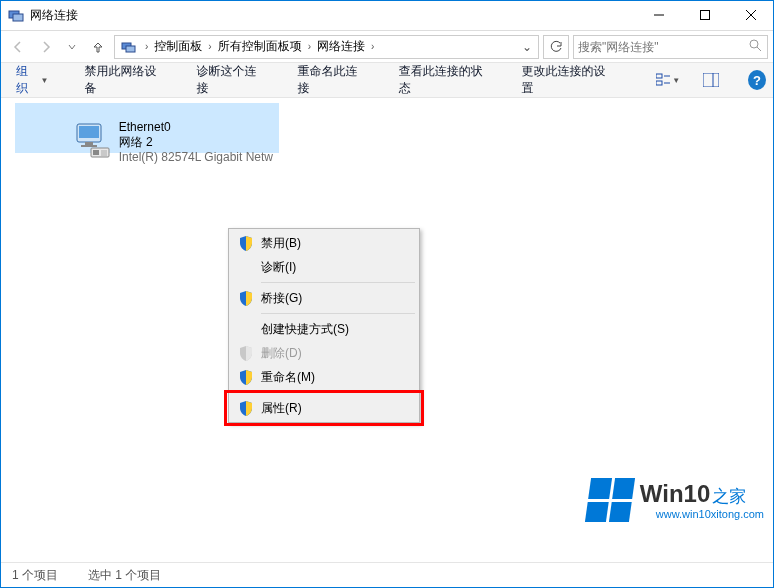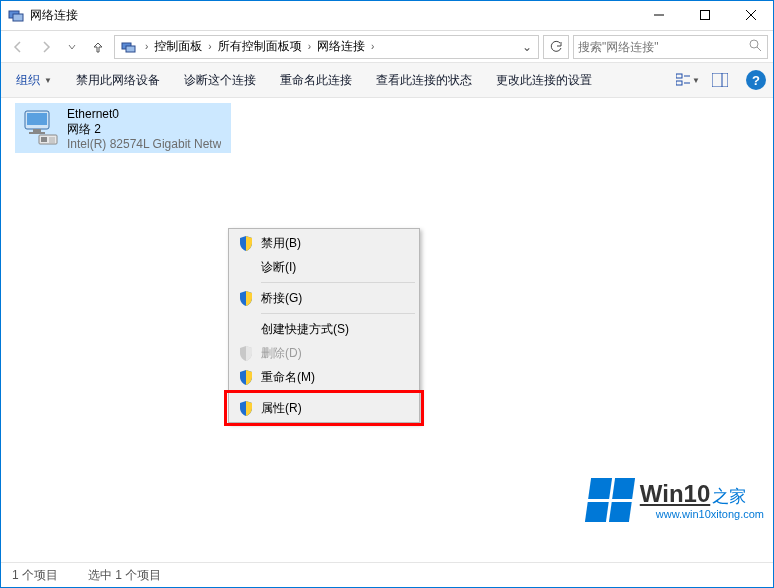--- a/index.html
+++ b/index.html
@@ -19,30 +19,30 @@
   .bc-icon { width:16px; height:16px; margin:0 4px; display:flex; align-items:center; justify-content:center; }
   .bc-sep { color:#555; margin:0 4px; font-size:10px; }
   .bc-item { padding:0 2px; }
   .bc-tail { flex:1; }
   .bc-drop { width:18px; text-align:center; color:#555; }
   .refresh { width:26px; height:24px; border:1px solid #ccc; display:flex; align-items:center; justify-content:center; }
   .search { width:195px; height:24px; border:1px solid #ccc; display:flex; align-items:center; padding:0 4px; color:#888; }
   .search input { flex:1; border:none; outline:none; font-size:12px; color:#888; background:transparent; }
   .search .sicon { width:16px; text-align:center; color:#999; }
 
-  .toolbar { height:36px; background:#f6f6f6; border-top:1px solid #e5e5e5; border-bottom:1px solid #e5e5e5; display:flex; align-items:center; padding:0 8px; gap:8px; }
+  .toolbar { height:36px; background:#f6f6f6; border-top:1px solid #e5e5e5; border-bottom:1px solid #e5e5e5; display:flex; align-items:center; padding:0 8px; gap:20px; }
   .toolbar .tb-item { color:#0f172a; padding:4px 8px; font-size:12px; display:flex; align-items:center; gap:2px; }
   .toolbar .tb-item.org { color:#1a4aa8; }
   .toolbar .menudrop { font-size:8px; color:#555; margin-left:2px; }
   .toolbar .spacer { flex:1; }
   .toolbar .view-btn { width:24px; height:24px; display:flex; align-items:center; justify-content:center; color:#1a4aa8; }
   .toolbar .help-btn { width:20px; height:20px; border-radius:50%; background:#1979ca; color:#fff; display:flex; align-items:center; justify-content:center; font-weight:bold; font-size:13px; margin-left:6px; }
 
   .content { position:absolute; top:98px; left:0; right:0; bottom:30px; background:#fff; }
-  .adapter-tile { position:absolute; left:15px; top:5px; width:216px; height:50px; background:#cce8ff; display:flex; align-items:flex-start; padding:4px 6px; gap:6px; }
+  .adapter-tile { position:absolute; left:15px; top:5px; width:264px; height:50px; background:#cce8ff; display:flex; align-items:flex-start; padding:17px 6px; gap:6px;justify-content:flex-end; }
   .adapter-tile .icon { width:40px; height:40px; position:relative; }
   .adapter-tile .txt { display:flex; flex-direction:column; font-size:12px; line-height:15px; }
   .adapter-tile .name { color:#000; }
   .adapter-tile .status { color:#000; }
   .adapter-tile .device { color:#6d6d6d; white-space:nowrap; overflow:hidden; text-overflow:clip; max-width:185px; }
 
   .context-menu { position:absolute; left:228px; top:130px; width:192px; background:#f0f0f0; border:1px solid #b8b8b8; box-shadow:2px 2px 4px rgba(0,0,0,.25); padding:2px; }
   .context-menu .row { height:24px; display:flex; align-items:center; font-size:12px; padding:0 6px 0 4px; position:relative; }
   .context-menu .row.disabled { color:#9c9c9c; }
   .context-menu .row .micon { width:22px; display:flex; align-items:center; justify-content:center; }
@@ -50,21 +50,21 @@
   .context-menu .row .mlabel b { font-weight:bold; }
   .context-menu .sep { height:1px; background:#d7d7d7; margin:3px 2px 3px 30px; }
   .context-menu .highlight-box { position:absolute; left:-5px; right:-5px; height:36px; border:3px solid #ff0000; pointer-events:none; bottom:-4px; }
 
   .statusbar { position:absolute; bottom:0; left:0; right:0; height:26px; border-top:1px solid #e5e5e5; display:flex; align-items:center; padding:0 12px; gap:30px; color:#555; font-size:12px; }
 
   .watermark { position:absolute; right:10px; bottom:36px; display:flex; align-items:center; gap:8px; }
   .watermark .winlogo { width:44px; height:44px; display:grid; grid-template-columns:1fr 1fr; grid-template-rows:1fr 1fr; gap:3px; transform:skewX(-8deg); }
   .watermark .winlogo div { background:#0078d7; }
   .watermark .wtxt { display:flex; align-items:baseline; gap:2px; }
-  .watermark .wtxt .big { font-size:24px; font-weight:600; color:#333;text-decoration:underline; }
+  .watermark .wtxt .big { font-size:24px; font-weight:600; color:#333; }
   .watermark .wtxt .sub { font-size:17px; color:#0078d7; font-weight:500;font-family:Liberation Serif, serif; }
   .watermark .url { font-size:11px; color:#0078d7; margin-left:16px; align-self:flex-end; }
 
   .border { position:absolute; inset:0; border:1px solid #0078d7; pointer-events:none; }
 
   .shield { width:14px; height:16px; }
 </style>
 </head>
 <body>
 

